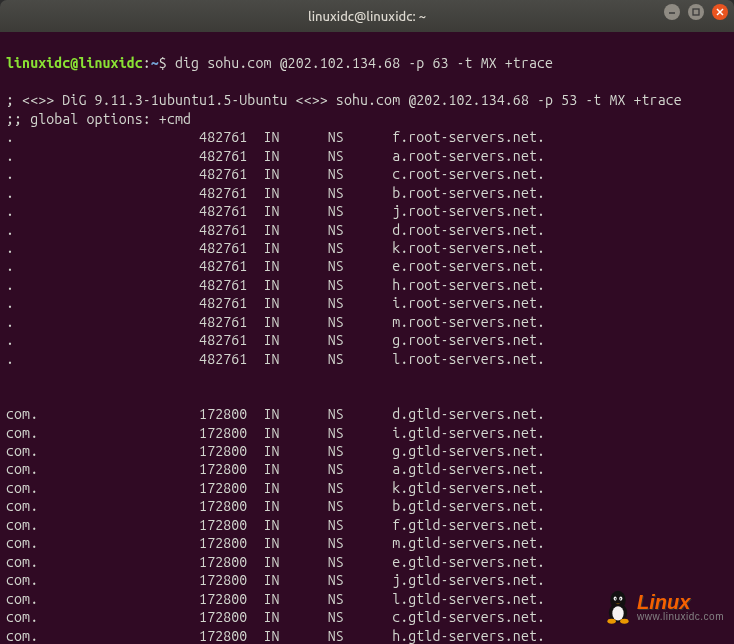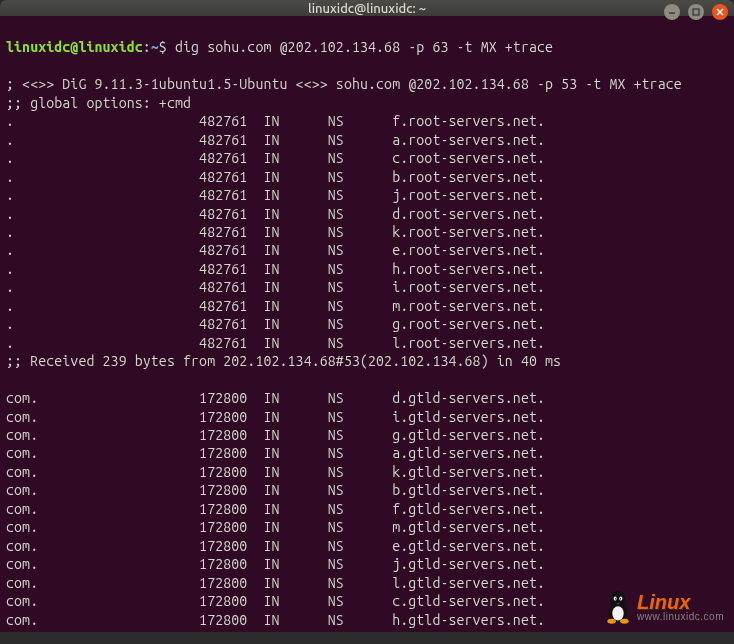--- a/index.html
+++ b/index.html
@@ -6,21 +6,21 @@
   body {
     background: #2c2c2c;
     font-family: "Ubuntu Mono", "DejaVu Sans Mono", Consolas, monospace;
     font-size: 14px;
     width: 734px;
     height: 644px;
     overflow: hidden;
     position: relative;
   }
   .titlebar {
-    height: 16px;
+    height: 32px;
     background: linear-gradient(to bottom, #4a4a46 0%, #3c3b37 100%);
     border-top-left-radius: 7px;
     border-top-right-radius: 7px;
     display: flex;
     align-items: center;
     position: relative;
     color: #dfdbd2;
     font-family: "Ubuntu", sans-serif;
     font-size: 13px;
     font-weight: 500;
@@ -121,21 +121,21 @@
 .                       482761  IN      NS      b.root-servers.net.
 .                       482761  IN      NS      j.root-servers.net.
 .                       482761  IN      NS      d.root-servers.net.
 .                       482761  IN      NS      k.root-servers.net.
 .                       482761  IN      NS      e.root-servers.net.
 .                       482761  IN      NS      h.root-servers.net.
 .                       482761  IN      NS      i.root-servers.net.
 .                       482761  IN      NS      m.root-servers.net.
 .                       482761  IN      NS      g.root-servers.net.
 .                       482761  IN      NS      l.root-servers.net.
-</div><span>;; Received 239 bytes from 202.102.134.68#53(202.102.134.68) in 40 ms</span>
+</div>
 
 <div id="com-block">com.                    172800  IN      NS      d.gtld-servers.net.
 com.                    172800  IN      NS      i.gtld-servers.net.
 com.                    172800  IN      NS      g.gtld-servers.net.
 com.                    172800  IN      NS      a.gtld-servers.net.
 com.                    172800  IN      NS      k.gtld-servers.net.
 com.                    172800  IN      NS      b.gtld-servers.net.
 com.                    172800  IN      NS      f.gtld-servers.net.
 com.                    172800  IN      NS      m.gtld-servers.net.
 com.                    172800  IN      NS      e.gtld-servers.net.

